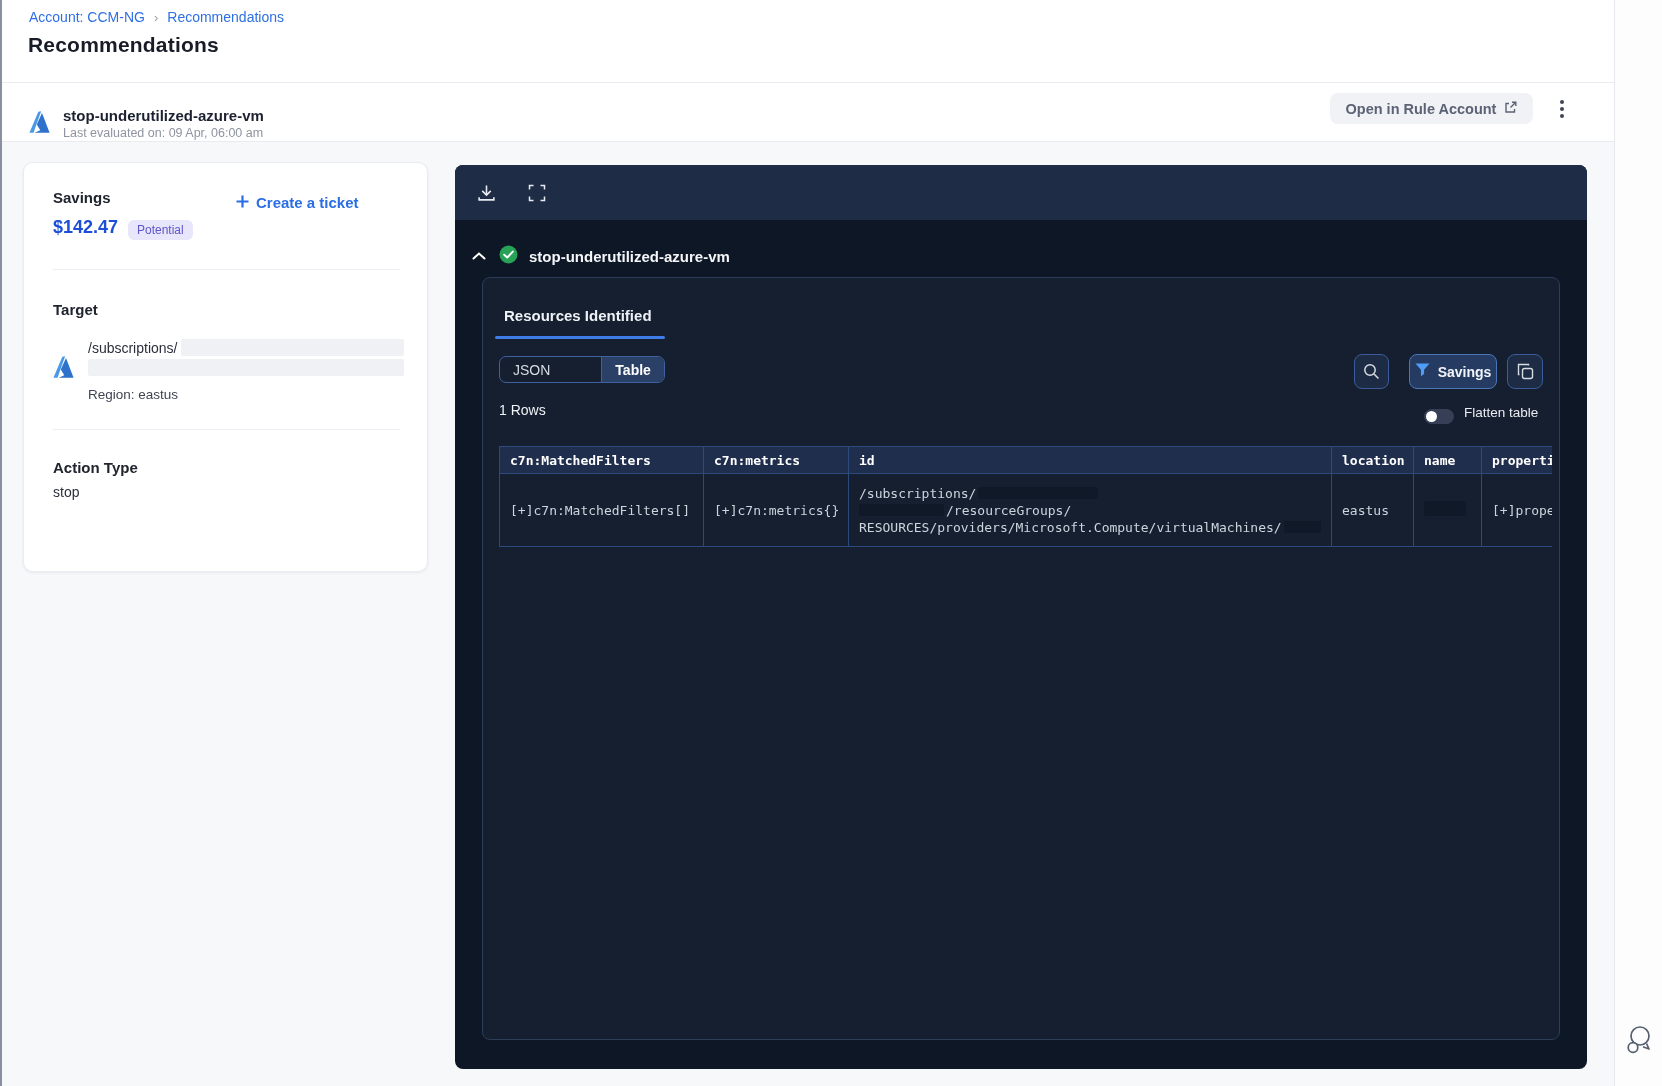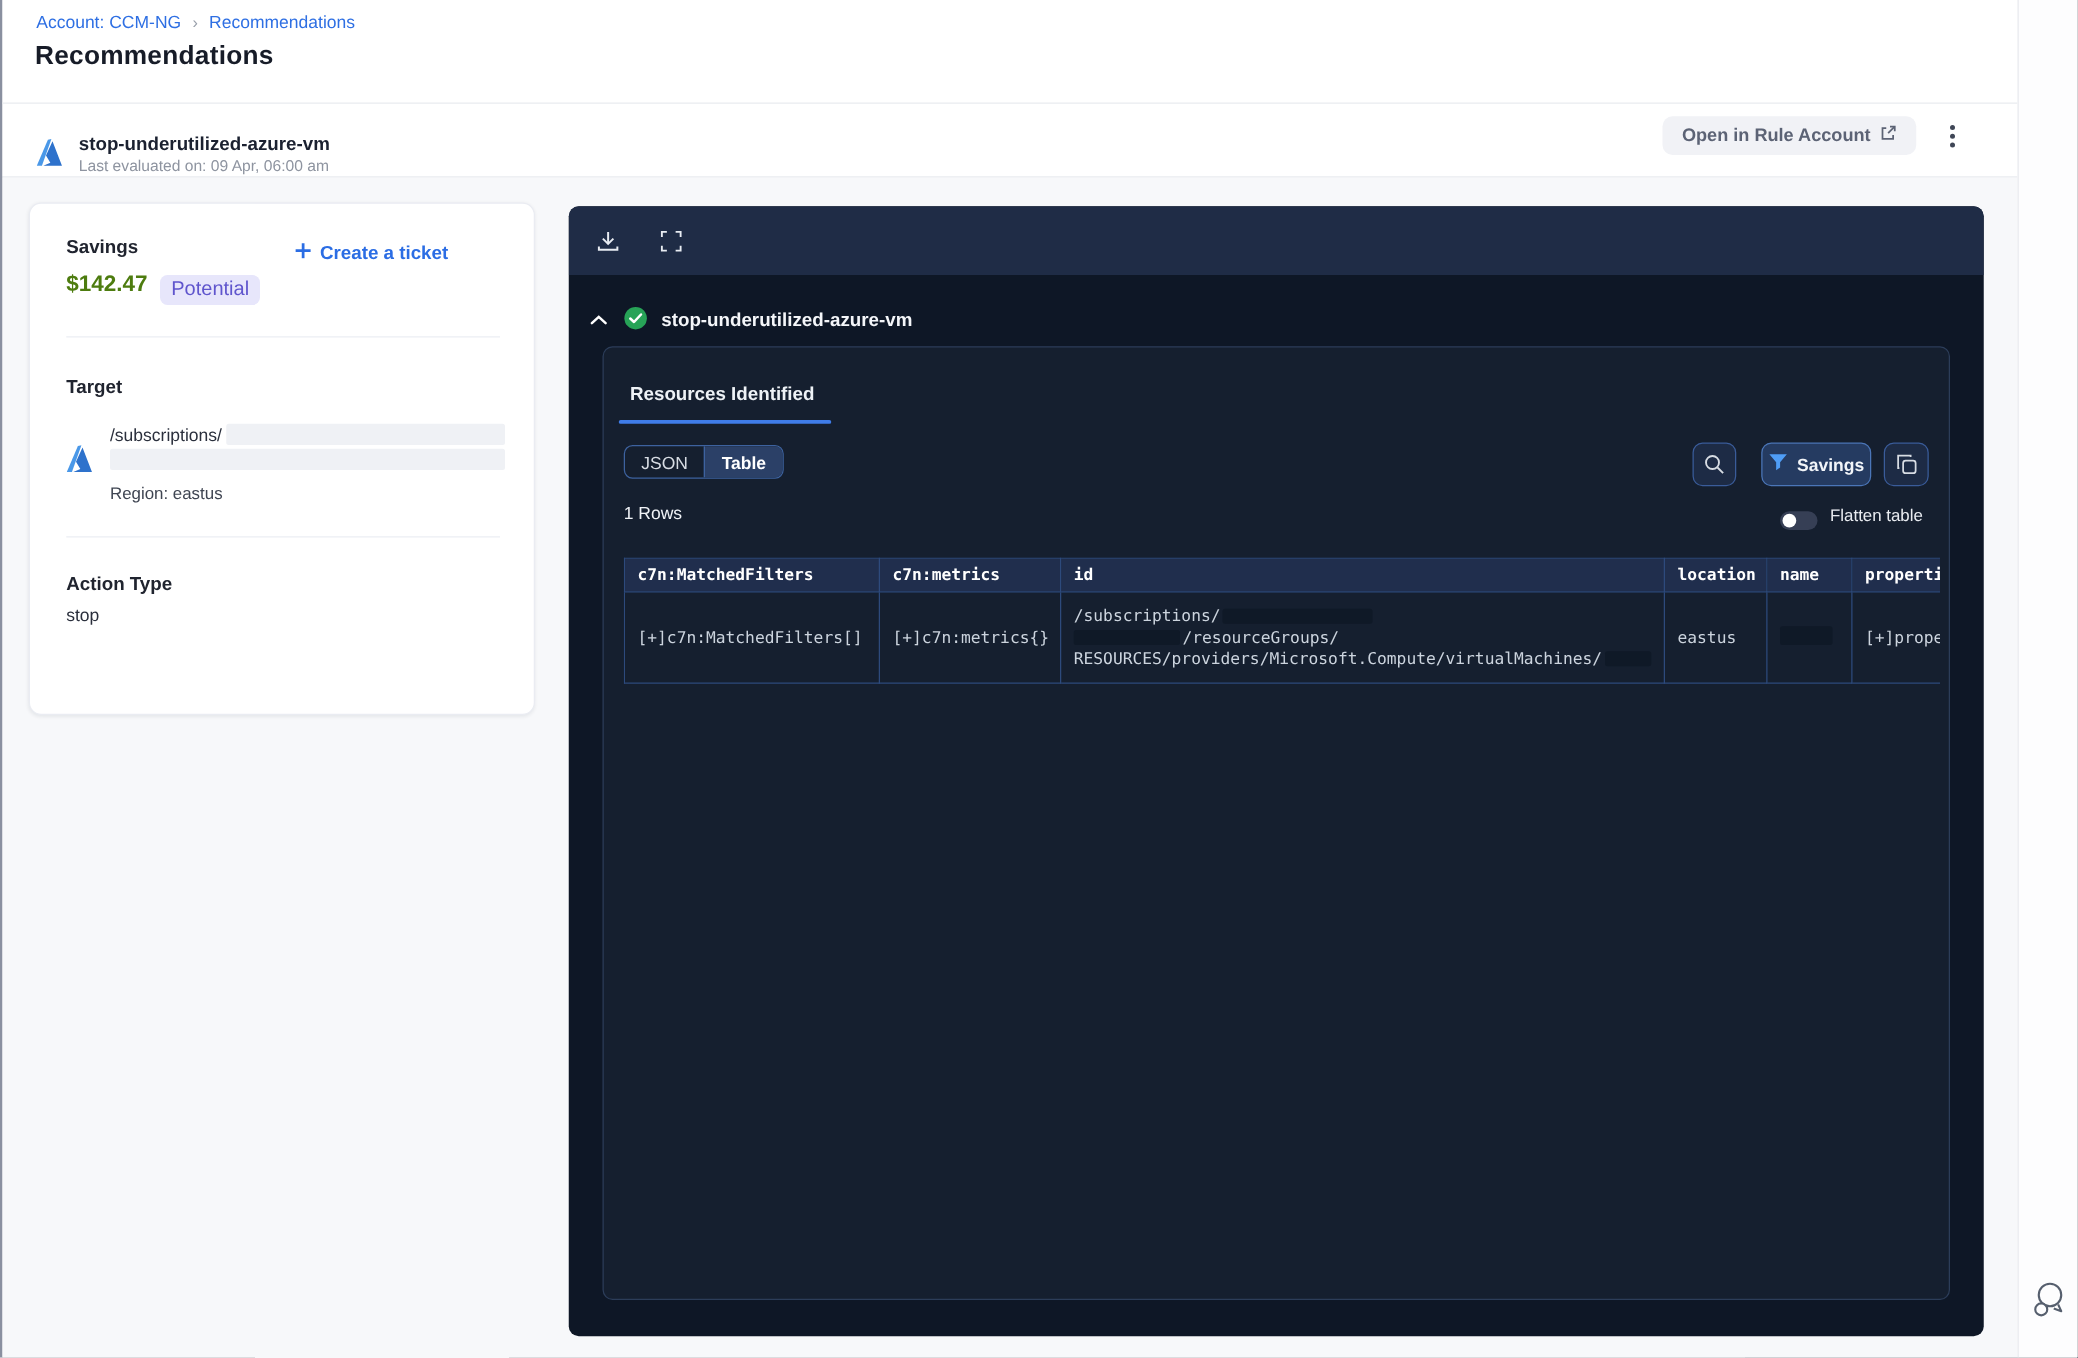--- a/index.html
+++ b/index.html
@@ -31,23 +31,23 @@
   .kebab i { width:4px; height:4px; border-radius:50%; background:#3f4656; }
 
   .main-bg { left:2px; top:142px; width:1612px; height:944px; background:#f7f8fa; }
 
   
   .summary-card { left:23px; top:162px; width:405px; height:410px; background:#ffffff;
     border:1px solid #eaecf2; border-radius:10px; box-shadow:0 1px 3px rgba(16,24,40,.07); }
   .sc-label { position:absolute; left:29px; font-size:15px; font-weight:bold; color:#20242f;text-align:center; }
   .create-ticket { position:absolute; left:212px; top:31px; display:flex; align-items:center; gap:7px;
     color:#2b6de4; font-size:15px; font-weight:bold; cursor:pointer; }
-  .savings-amount { position:absolute; left:29px; top:54px; font-size:18px; font-weight:bold; color:#4d7c0f; }
+  .savings-amount { position:absolute; left:29px; top:54px; font-size:18px; font-weight:bold; color:#1d4ed8; }
   .savings-badge { position:absolute; left:104px; top:57px; background:#e7e6fb; color:#5f55cd;
-    font-size:16px; padding:3px 9px; border-radius:6px; }
+    font-size:12px; padding:3px 9px; border-radius:6px; }
   .sc-hr { position:absolute; left:29px; width:347px; height:1px; background:#eceef3; }
   .target-path-row { position:absolute; left:64px; top:176px; width:316px; display:flex; align-items:center; }
   .target-path-row span { font-size:14px; color:#2a2f3c; white-space:nowrap; }
   .redact-light { background:#eff1f5; height:17px; border-radius:2px; }
   .redact-line2 { position:absolute; left:64px; top:196px; width:316px; }
   .azure-sm { position:absolute; left:29px; top:193px; }
   .region { position:absolute; left:64px; top:224px; font-size:13.5px; color:#3f4552; }
   .action-value { position:absolute; left:29px; top:321px; font-size:14px; color:#2a2f3c; }
 
   
@@ -60,21 +60,21 @@
     display:flex; align-items:center; justify-content:center; }
   .section-check { position:absolute; left:44px; top:80px; }
   .section-title { position:absolute; left:74px; top:83px; font-size:15px; font-weight:bold; color:#f4f6f9; }
 
   .inner-card { position:absolute; left:27px; top:112px; width:1078px; height:763px;
     background:#151f2f; border:1px solid #2c3d59; border-radius:8px; }
   .tab-label { position:absolute; left:21px; top:29px; font-size:15px; font-weight:bold; color:#eef2f6; cursor:pointer; }
   .tab-underline { position:absolute; left:12px; top:58px; width:170px; height:3px; background:#3f7ce8; border-radius:2px; }
 
   .seg { position:absolute; left:16px; top:78px; height:27px; display:flex; border:1px solid #3d629f;
-    border-radius:7px; overflow:hidden; }
+    border-radius:7px; overflow:hidden;gap:38px; }
   .seg-opt { padding:0 13px; display:flex; align-items:center; font-size:14px; color:#d7dce3; cursor:pointer; }
   .seg-opt.active { background:#2b4067; color:#ffffff; font-weight:bold; border-left:1px solid #3d629f; }
 
   .icon-btn { position:absolute; top:76px; width:35px; height:35px; background:#1d2b45;
     border:1px solid #3a5c9a; border-radius:8px; display:flex; align-items:center; justify-content:center; cursor:pointer; }
   .filter-btn { position:absolute; left:926px; top:76px; width:88px; height:35px; background:#253b61;
     border:1px solid #4b76b8; border-radius:8px; display:flex; align-items:center; justify-content:center;
     gap:8px; font-size:14px; font-weight:bold; color:#f2f5f9; cursor:pointer; }
 
   .rows-count { position:absolute; left:16px; top:124px; font-size:14px; font-weight:normal; color:#f0f3f7; }

